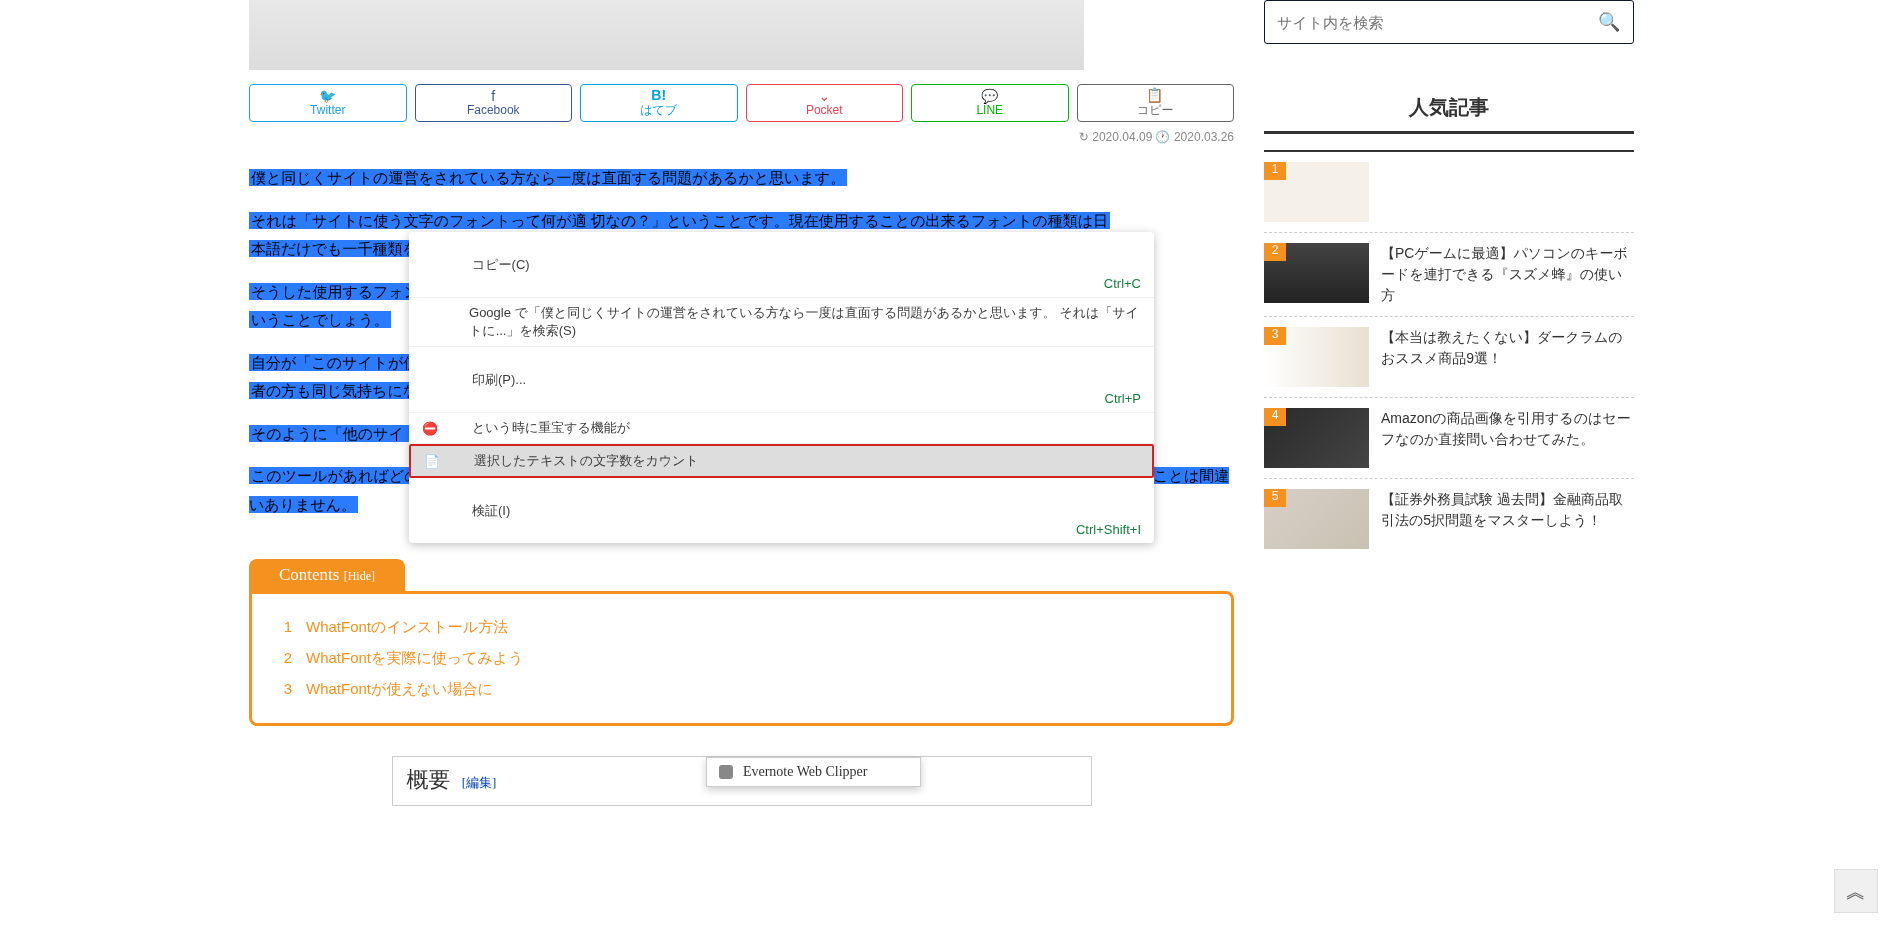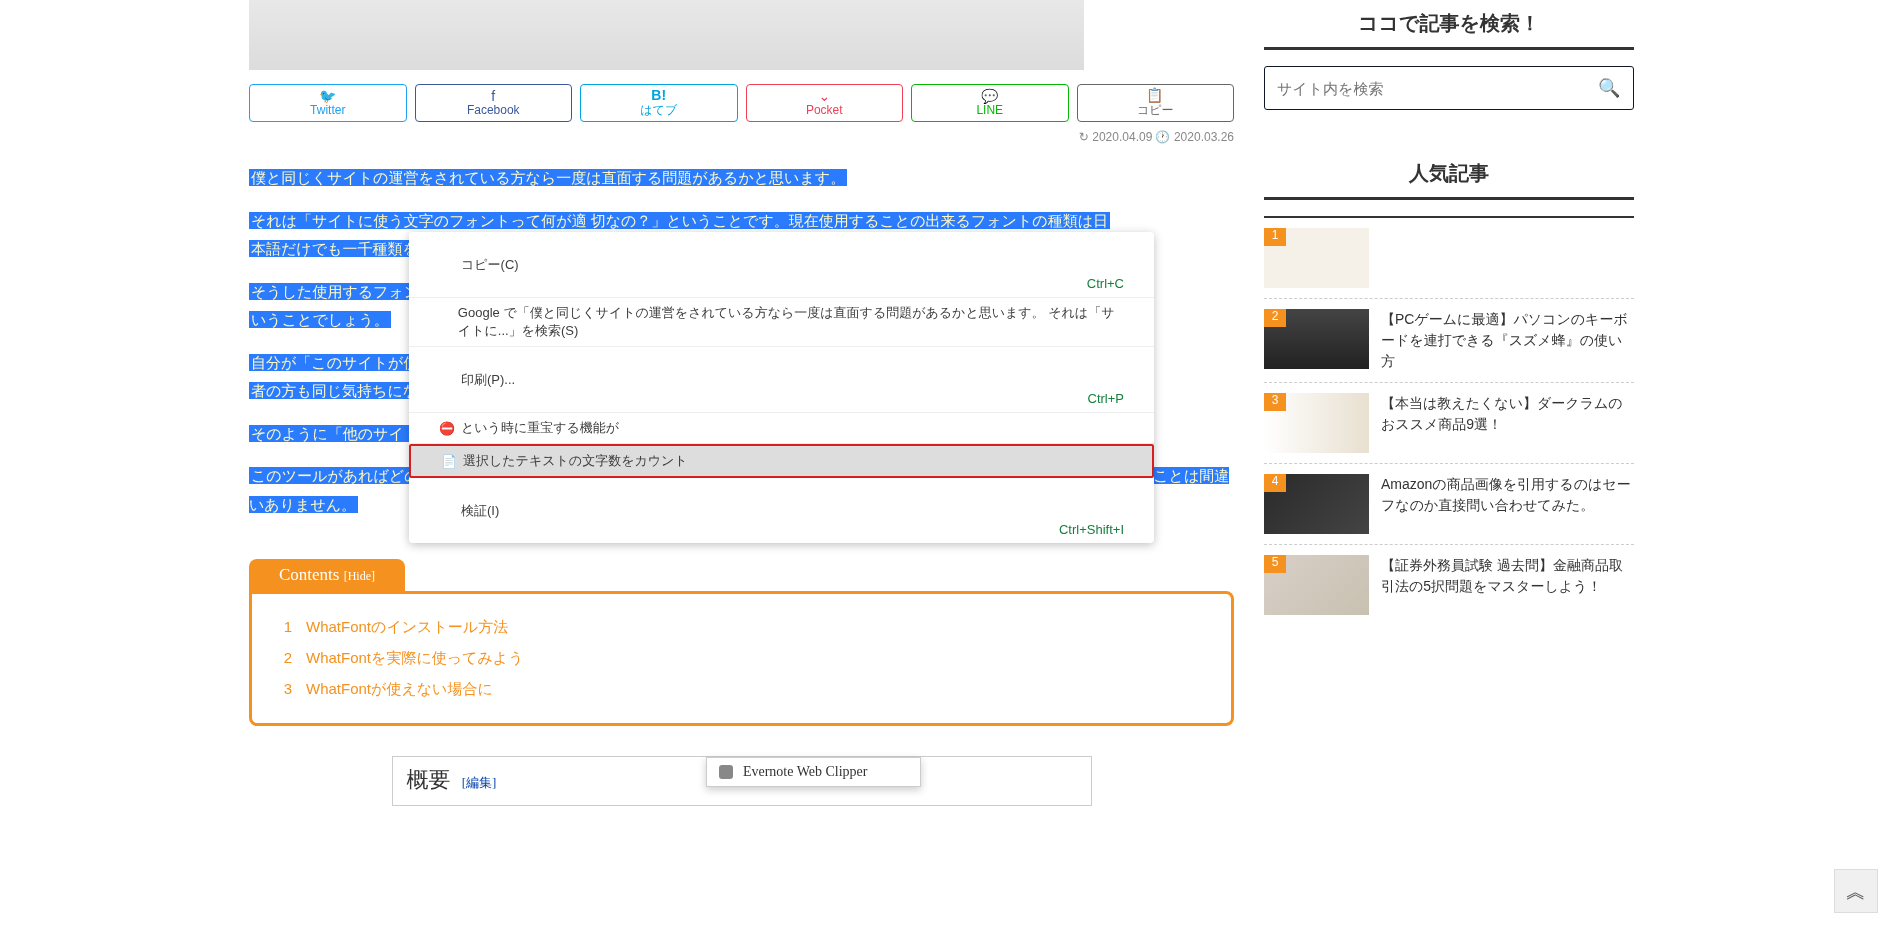--- a/index.html
+++ b/index.html
@@ -13,23 +13,23 @@
 .sb-twitter { border-color: #1da1f2; color: #1da1f2; }
 .sb-facebook { border-color: #3b5998; color: #3b5998; }
 .sb-hatena { border-color: #00a4de; color: #00a4de; }
 .sb-pocket { border-color: #ef4056; color: #ef4056; }
 .sb-line { border-color: #00b900; color: #00b900; }
 .sb-copy { border-color: #666; color: #666; }
 .share-icn { font-size: 14px; line-height: 1; }
 .dates { text-align: right; font-size: 12px; color: #888; margin-top: 8px; }
 .dates span { }
 .article { margin-top: 20px; line-height: 1.9; }
-.selhl { background: #2b7bff; color: #fef9c3; padding: 0 2px; }
+.selhl { background: #2b7bff; color: #000000; padding: 0 2px; }
 .ctx-menu { position: absolute; background: #fff; box-shadow: 0 2px 10px rgba(0,0,0,0.25); border-radius: 4px; font-size: 13px; color: #3c3c3c; width: 745px; }
-.ctx-item { display: flex; align-items: center; padding: 6px 30px; cursor: default; border-bottom: 1px solid #eee; }
+.ctx-item { display: flex; align-items: center; padding: 6px 13px; cursor: default; border-bottom: 1px solid #eee; gap: 28px; }
 .ctx-item:last-child { border-bottom: none; }
 .ctx-item .sc { margin-left: auto; color: #15803d; margin-top: 38px; }
 .ctx-item .icn { width: 22px; display: inline-flex; align-items: center; }
 .ctx-hl { border: 2px solid #d42020; border-radius: 2px; background: #ddd; }
 .toc-wrap { margin-top: 40px; }
 .toc-tab { display: inline-block; background: #f5911e; color: #fff; padding: 6px 30px; font-family: serif; font-size: 17px; border-radius: 8px 8px 0 0; }
 .toc-tab .hide { font-size: 12px; }
 .toc-body { border: 3px solid #f5911e; border-radius: 0 8px 8px 8px; padding: 18px 24px; }
 .toc-item { display: flex; gap: 14px; padding: 6px 0; color: #f5911e; cursor: pointer; }
 .toc-item .num { width: 16px; text-align: right; }
@@ -139,21 +139,20 @@
         &nbsp;&nbsp;<span class="wiki-edit">[編集]</span>
         <div class="ev-pop">
           <span class="ev-ic"></span>
           <span>Evernote Web Clipper</span>
         </div>
       </div>
     </div>
   </div>
 
   <div class="sidebar">
-    <div class="sb-title">ココで記事を検索！</div>
     <div class="search-box">
       <input type="text" placeholder="サイト内を検索" style="">
       <span class="search-ic">🔍</span>
     </div>
 
     <div class="sb-title">人気記事</div>
     <div>
       <a class="pop-item">
         <div class="pop-thumb t1">
             <span class="pop-rank">1</span>

